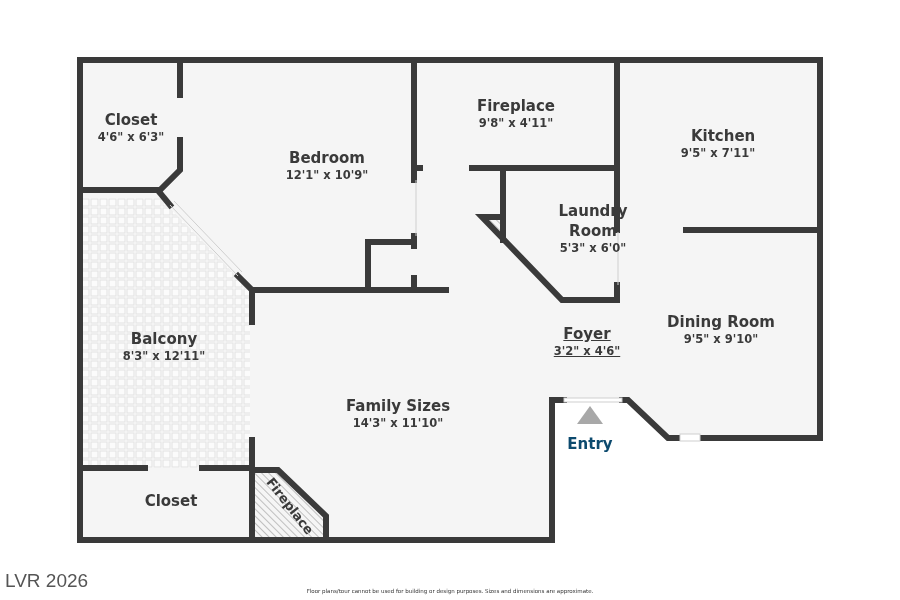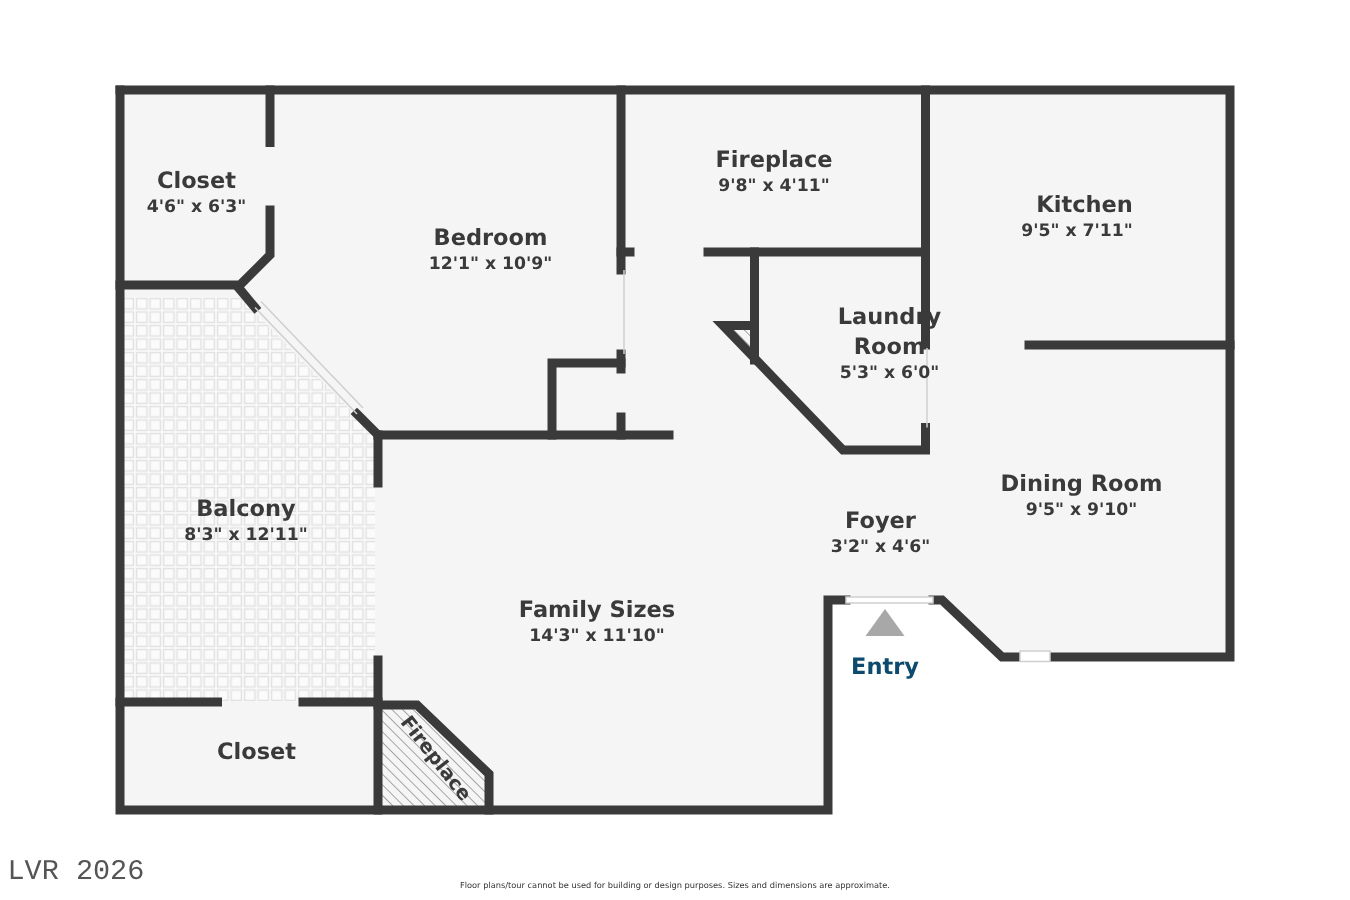--- a/index.html
+++ b/index.html
@@ -3,21 +3,21 @@
 <meta charset="utf-8">
 <style>
   html, body { margin:0; padding:0; background:#ffffff; }
   body { width:900px; height:600px; position:relative; overflow:hidden; font-family:"DejaVu Sans", sans-serif; }
   svg.plan { position:absolute; left:0; top:0; }
   .room-label { position:absolute; text-align:center; color:#3a3a3a; transform:translate(-50%,-50%); white-space:nowrap; }
   .room-name { font-size:15px; font-weight:bold; display:block; line-height:18px; }
   .room-dim { font-size:11.5px; font-weight:bold; display:block; line-height:16px; }
   .entry-label { position:absolute; font-size:15px; font-weight:bold; color:#0c4a6e; transform:translate(-50%,-50%); }
   .fireplace-label { position:absolute; font-size:13px; font-weight:bold; color:#3a3a3a; transform:translate(-50%,-50%) rotate(52deg); white-space:nowrap; }
-  .watermark { position:absolute; left:5px; top:570px; font-size:19px; color:#555; font-family:Liberation Mono, monospace; }
+  .watermark { position:absolute; left:5px; top:570px; font-size:19px; color:#555; font-family:Liberation Sans, sans-serif; }
   .disclaimer { position:absolute; left:450px; top:588px; transform:translateX(-50%); font-size:5.5px; color:#333; white-space:nowrap; }
 </style>
 </head>
 <body>
 
 <svg class="plan" width="900" height="600" viewBox="0 0 900 600" xmlns="http://www.w3.org/2000/svg">
   <defs>
     <pattern id="tiles" width="9" height="9" patternUnits="userSpaceOnUse">
       <rect width="9" height="9" fill="#fbfbfb"></rect>
       <rect x="1" y="1" width="7" height="7" fill="none" stroke="#e2e2e2" stroke-width="1"></rect>
@@ -106,21 +106,21 @@
 </div>
 <div class="room-label" style="left:593px;top:229px;">
   <span class="room-name">Laundry</span>
   <span class="room-name" style="margin-top:2px;">Room</span>
   <span class="room-dim">5'3" x 6'0"</span>
 </div>
 <div class="room-label" style="left:164px;top:347px;">
   <span class="room-name">Balcony</span>
   <span class="room-dim">8'3" x 12'11"</span>
 </div>
-<div class="room-label" style="left:587px;top:355px;">
+<div class="room-label" style="left:587px;top:342px;text-decoration:underline;">
   <span class="room-name">Foyer</span>
   <span class="room-dim">3'2" x 4'6"</span>
 </div>
 <div class="room-label" style="left:721px;top:330px;">
   <span class="room-name">Dining Room</span>
   <span class="room-dim">9'5" x 9'10"</span>
 </div>
 <div class="room-label" style="left:398px;top:414px;">
   <span class="room-name">Family Sizes</span>
   <span class="room-dim">14'3" x 11'10"</span>

